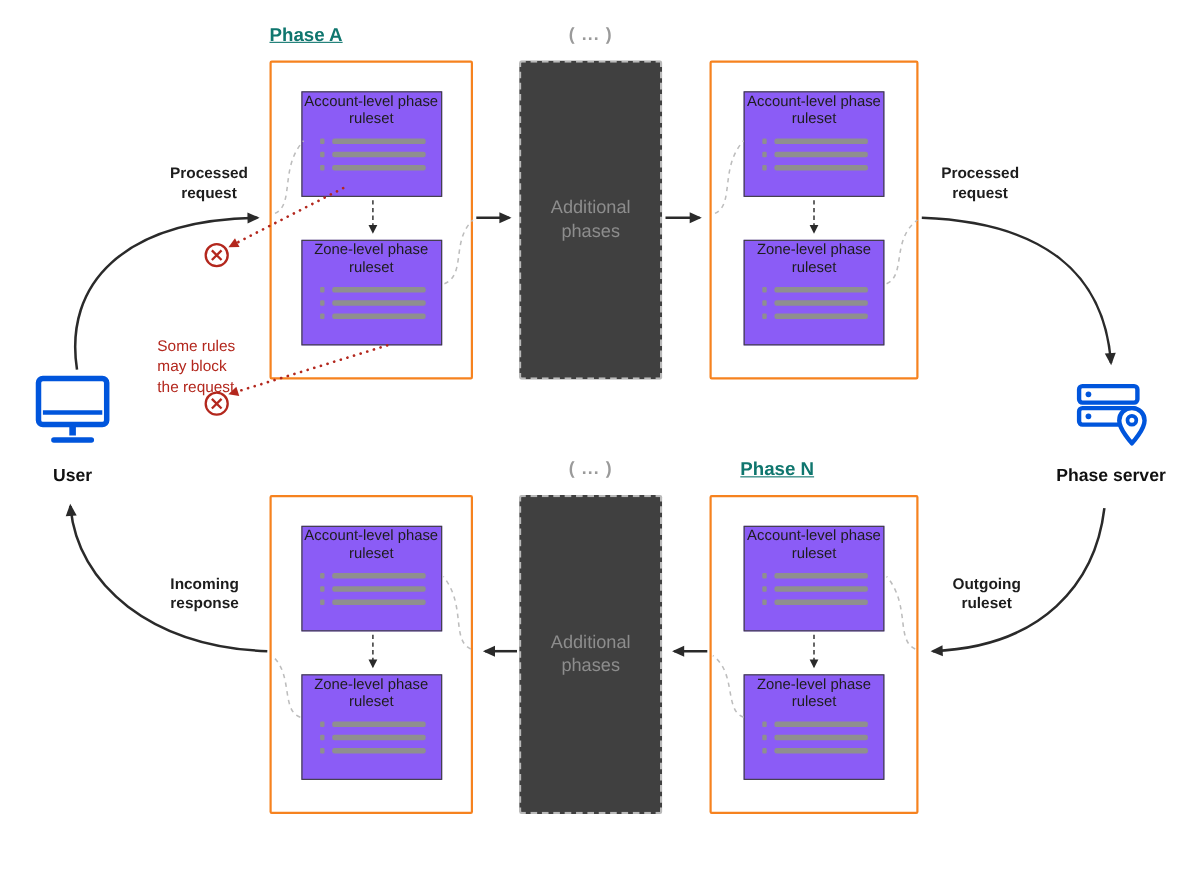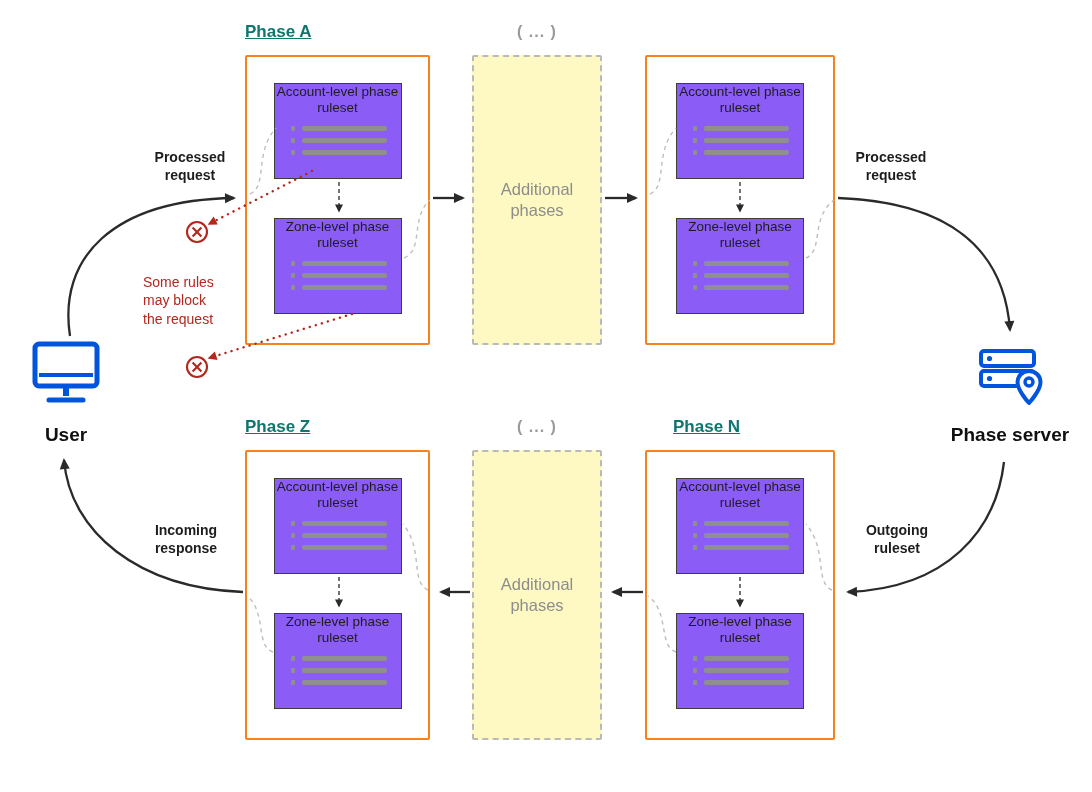--- a/index.html
+++ b/index.html
@@ -4,49 +4,48 @@
 <style>
   * { box-sizing: border-box; margin: 0; padding: 0; }
   html,body { background: #ffffff; }
   body { font-family: "Liberation Sans", sans-serif; color: #1d1d1d; }
 
   .canvas { position: relative; width: 1092px; height: 792px; background: #fff; overflow: hidden; }
 
   .wires { position: absolute; left: 0; top: 0; pointer-events: none; z-index: 5; }
 
   .phase { position: absolute; border: 2px solid #f6821f; background: #fff; border-radius: 2px; }
-  .additional { position: absolute; border: 2px dashed #b9b9b9; background: #fef9c3; border-radius: 2px;
+  .additional { position: absolute; border: 2px dashed #b9b9b9; background: #404040; border-radius: 2px;
                 display: flex; align-items: center; justify-content: center; }
   .additional .add-text { width: 90px; text-align: center; color: #8d8d8d; font-size: 16.5px; line-height: 1.3; }
 
   .phase-title { position: absolute; font-weight: bold; font-size: 17px; color: #0f766e; text-decoration: underline; }
   .add-header  { position: absolute; text-align: center; font-weight: bold; font-size: 16px; color: #9a9a9a; letter-spacing: 1px; }
 
   .ruleset { position: absolute; left: 50%; transform: translateX(-50%); width: 128px; height: 96px;
              border: 1px solid #3d3d3d; background: #8b5cf6; padding-top: 0; }
   .ruleset-title { text-align: center; font-size: 13.5px; line-height: 1.22; color: #1d1d1d; }
   .rules { margin-top: 9px; }
   .rule { height: 5px; margin: 0 14px 7px 27px; background: #8f8f8f; border-radius: 2px; position: relative; }
   .rule::before { content: ""; position: absolute; left: -11px; top: 0; width: 4px; height: 5px;
                   background: #8f8f8f; border-radius: 1px; }
 
   .edge-label { position: absolute; font-weight: bold; font-size: 14px; color: #1d1d1d; text-align: center; line-height: 1.3; }
-  .note { position: absolute; width: 80px; color: #b3271d; font-size: 14px; line-height: 1.32; }
+  .note { position: absolute; width: 80px; color: #b3271d; font-size: 14px; line-height: 1.32; margin-top: 32px; }
 
   .node { position: absolute; }
-  .node-label { position: absolute; font-weight: bold; font-size: 19px; color: #101010; text-align: center; }
+  .node-label { position: absolute; font-weight: bold; font-size: 16px; color: #101010; text-align: center; }
 </style>
 </head>
 <body>
 
 <div class="canvas">
 
   <div class="phase-title" style="left:245px; top:22px; width:185px;">Phase A</div>
   <div class="add-header" style="left:472px; top:23px; width:130px;">( ... )</div>
-  <div class="phase-title" style="left:245px; top:417px; width:185px;">Phase Z</div>
   <div class="add-header" style="left:472px; top:418px; width:130px;">( ... )</div>
   <div class="phase-title" style="left:673px; top:417px; width:190px;">Phase N</div>
 
   <div class="phase" style="left:245px; top:55px; width:185px; height:290px;">
     <div class="ruleset" style="top:26px;">
       <div class="ruleset-title">Account-level phase ruleset</div>
       <div class="rules">
         <div class="rule"></div>
         <div class="rule"></div>
         <div class="rule"></div>

